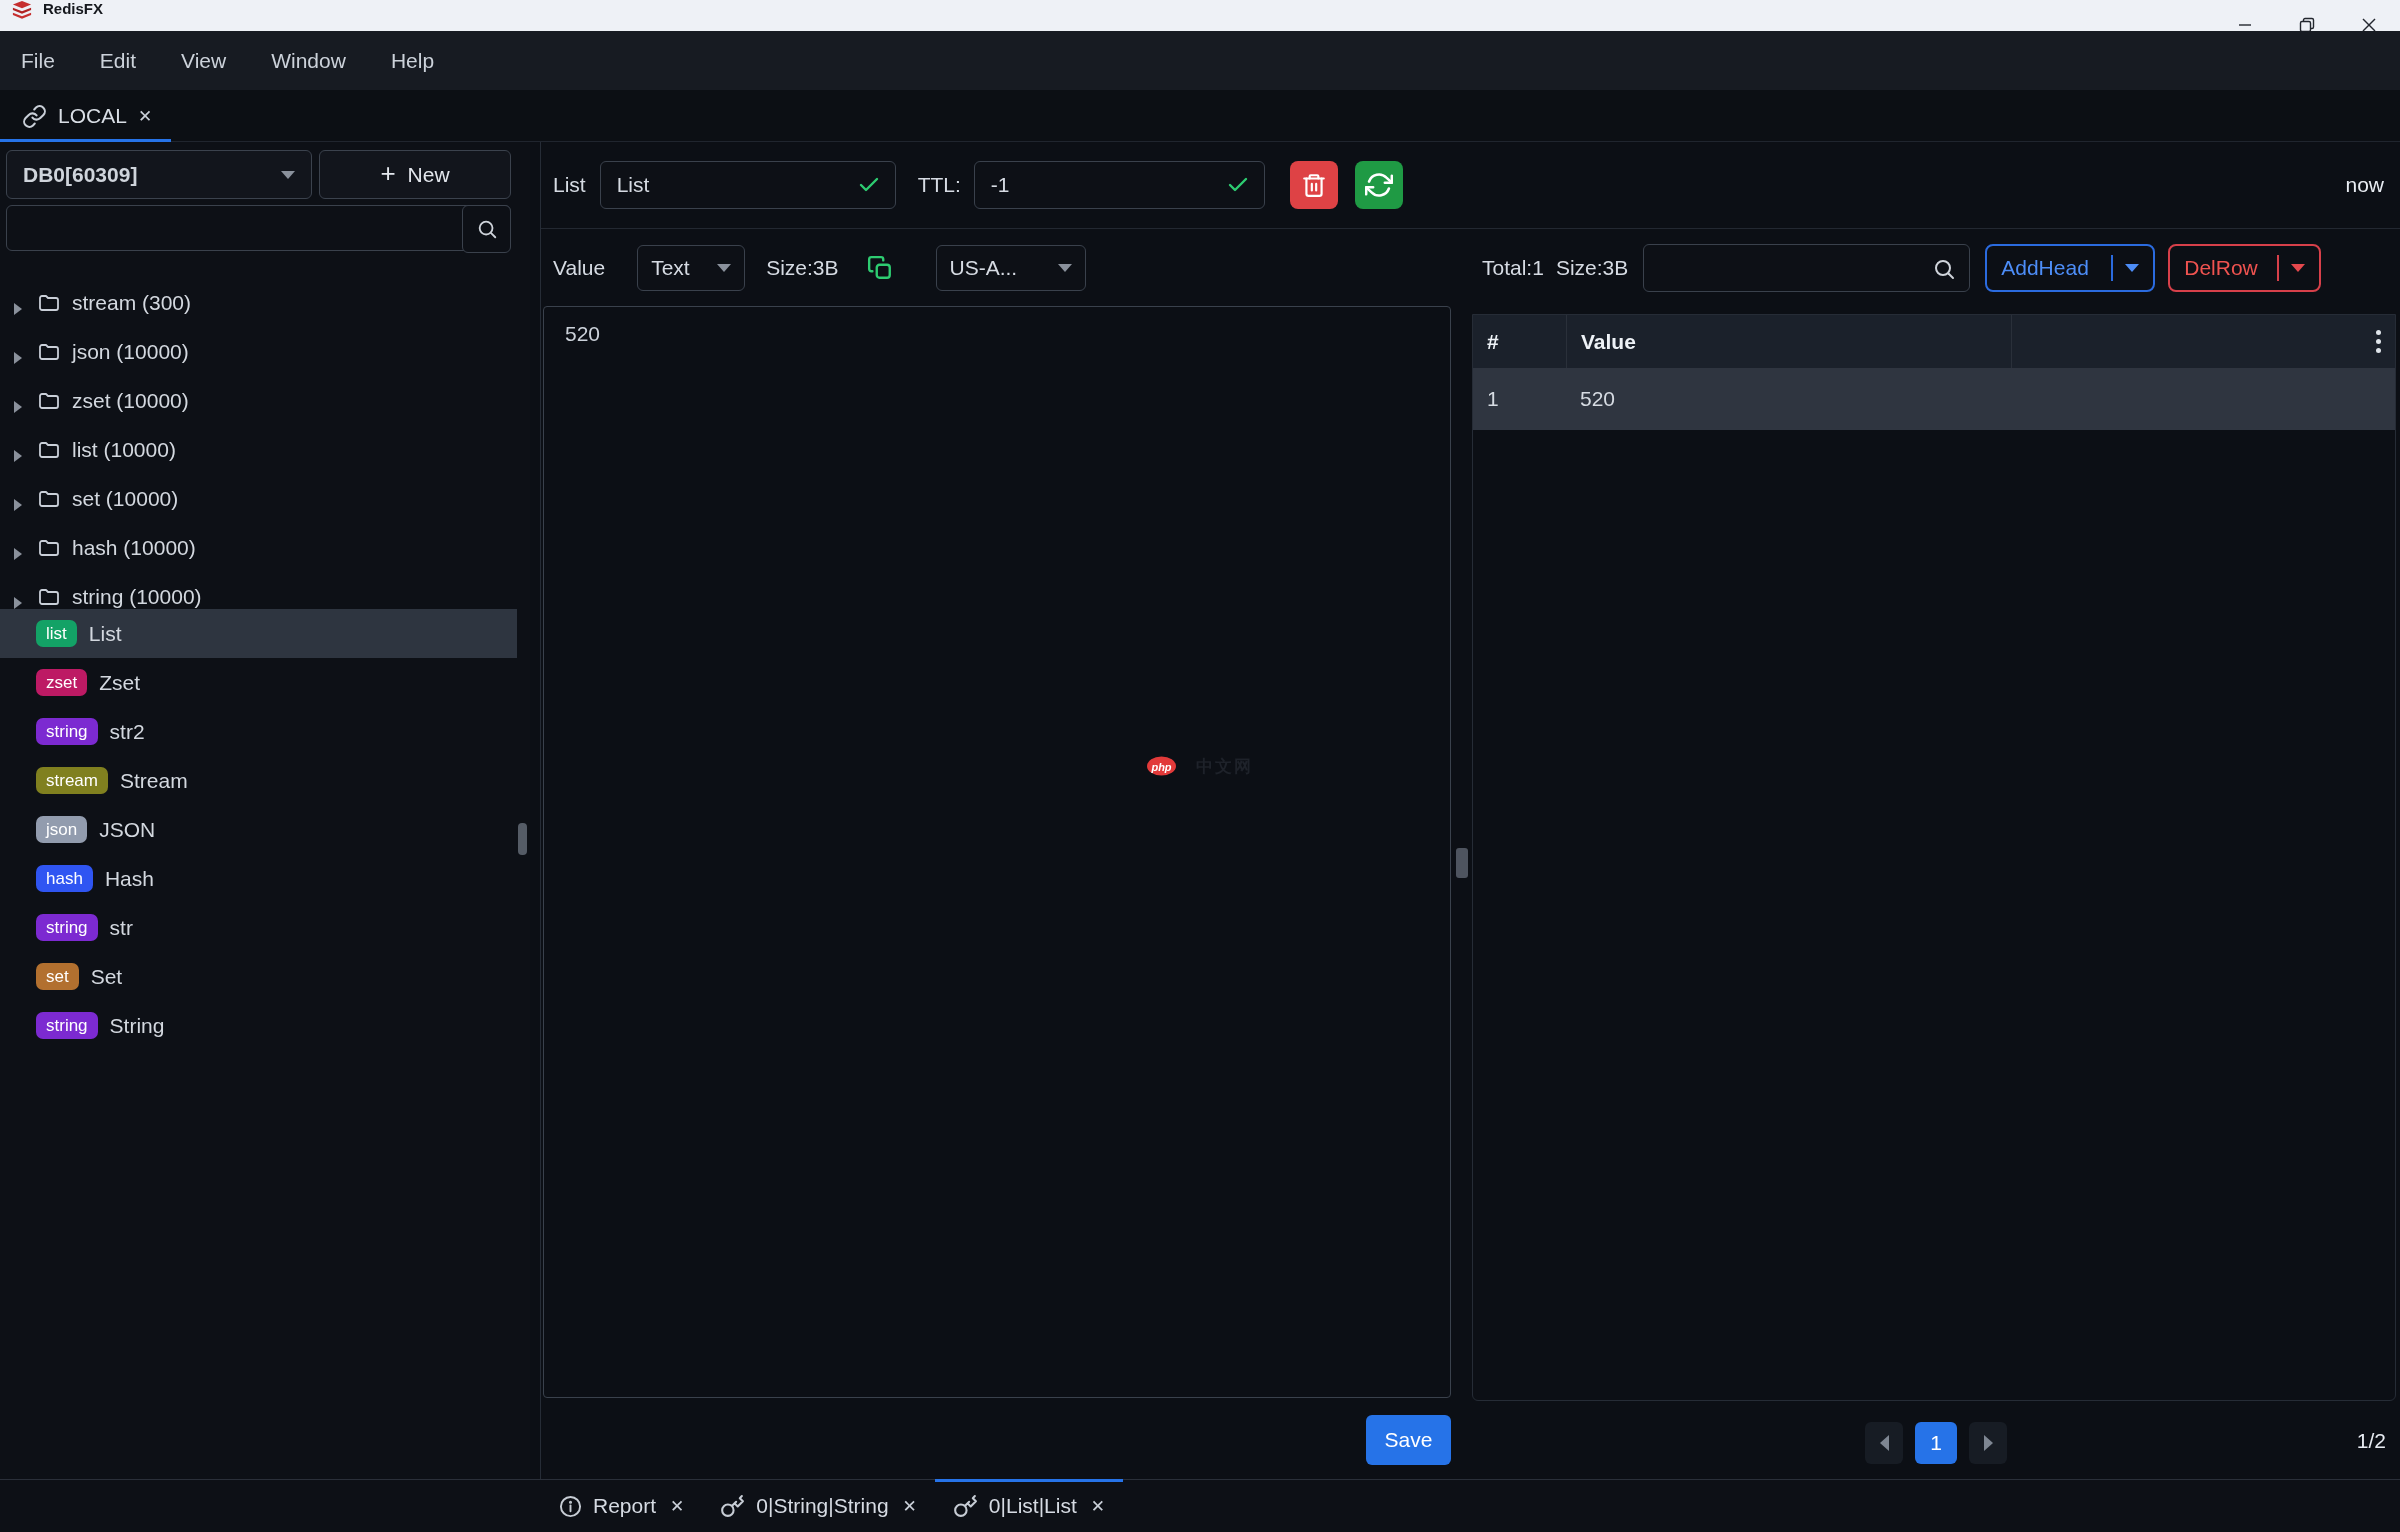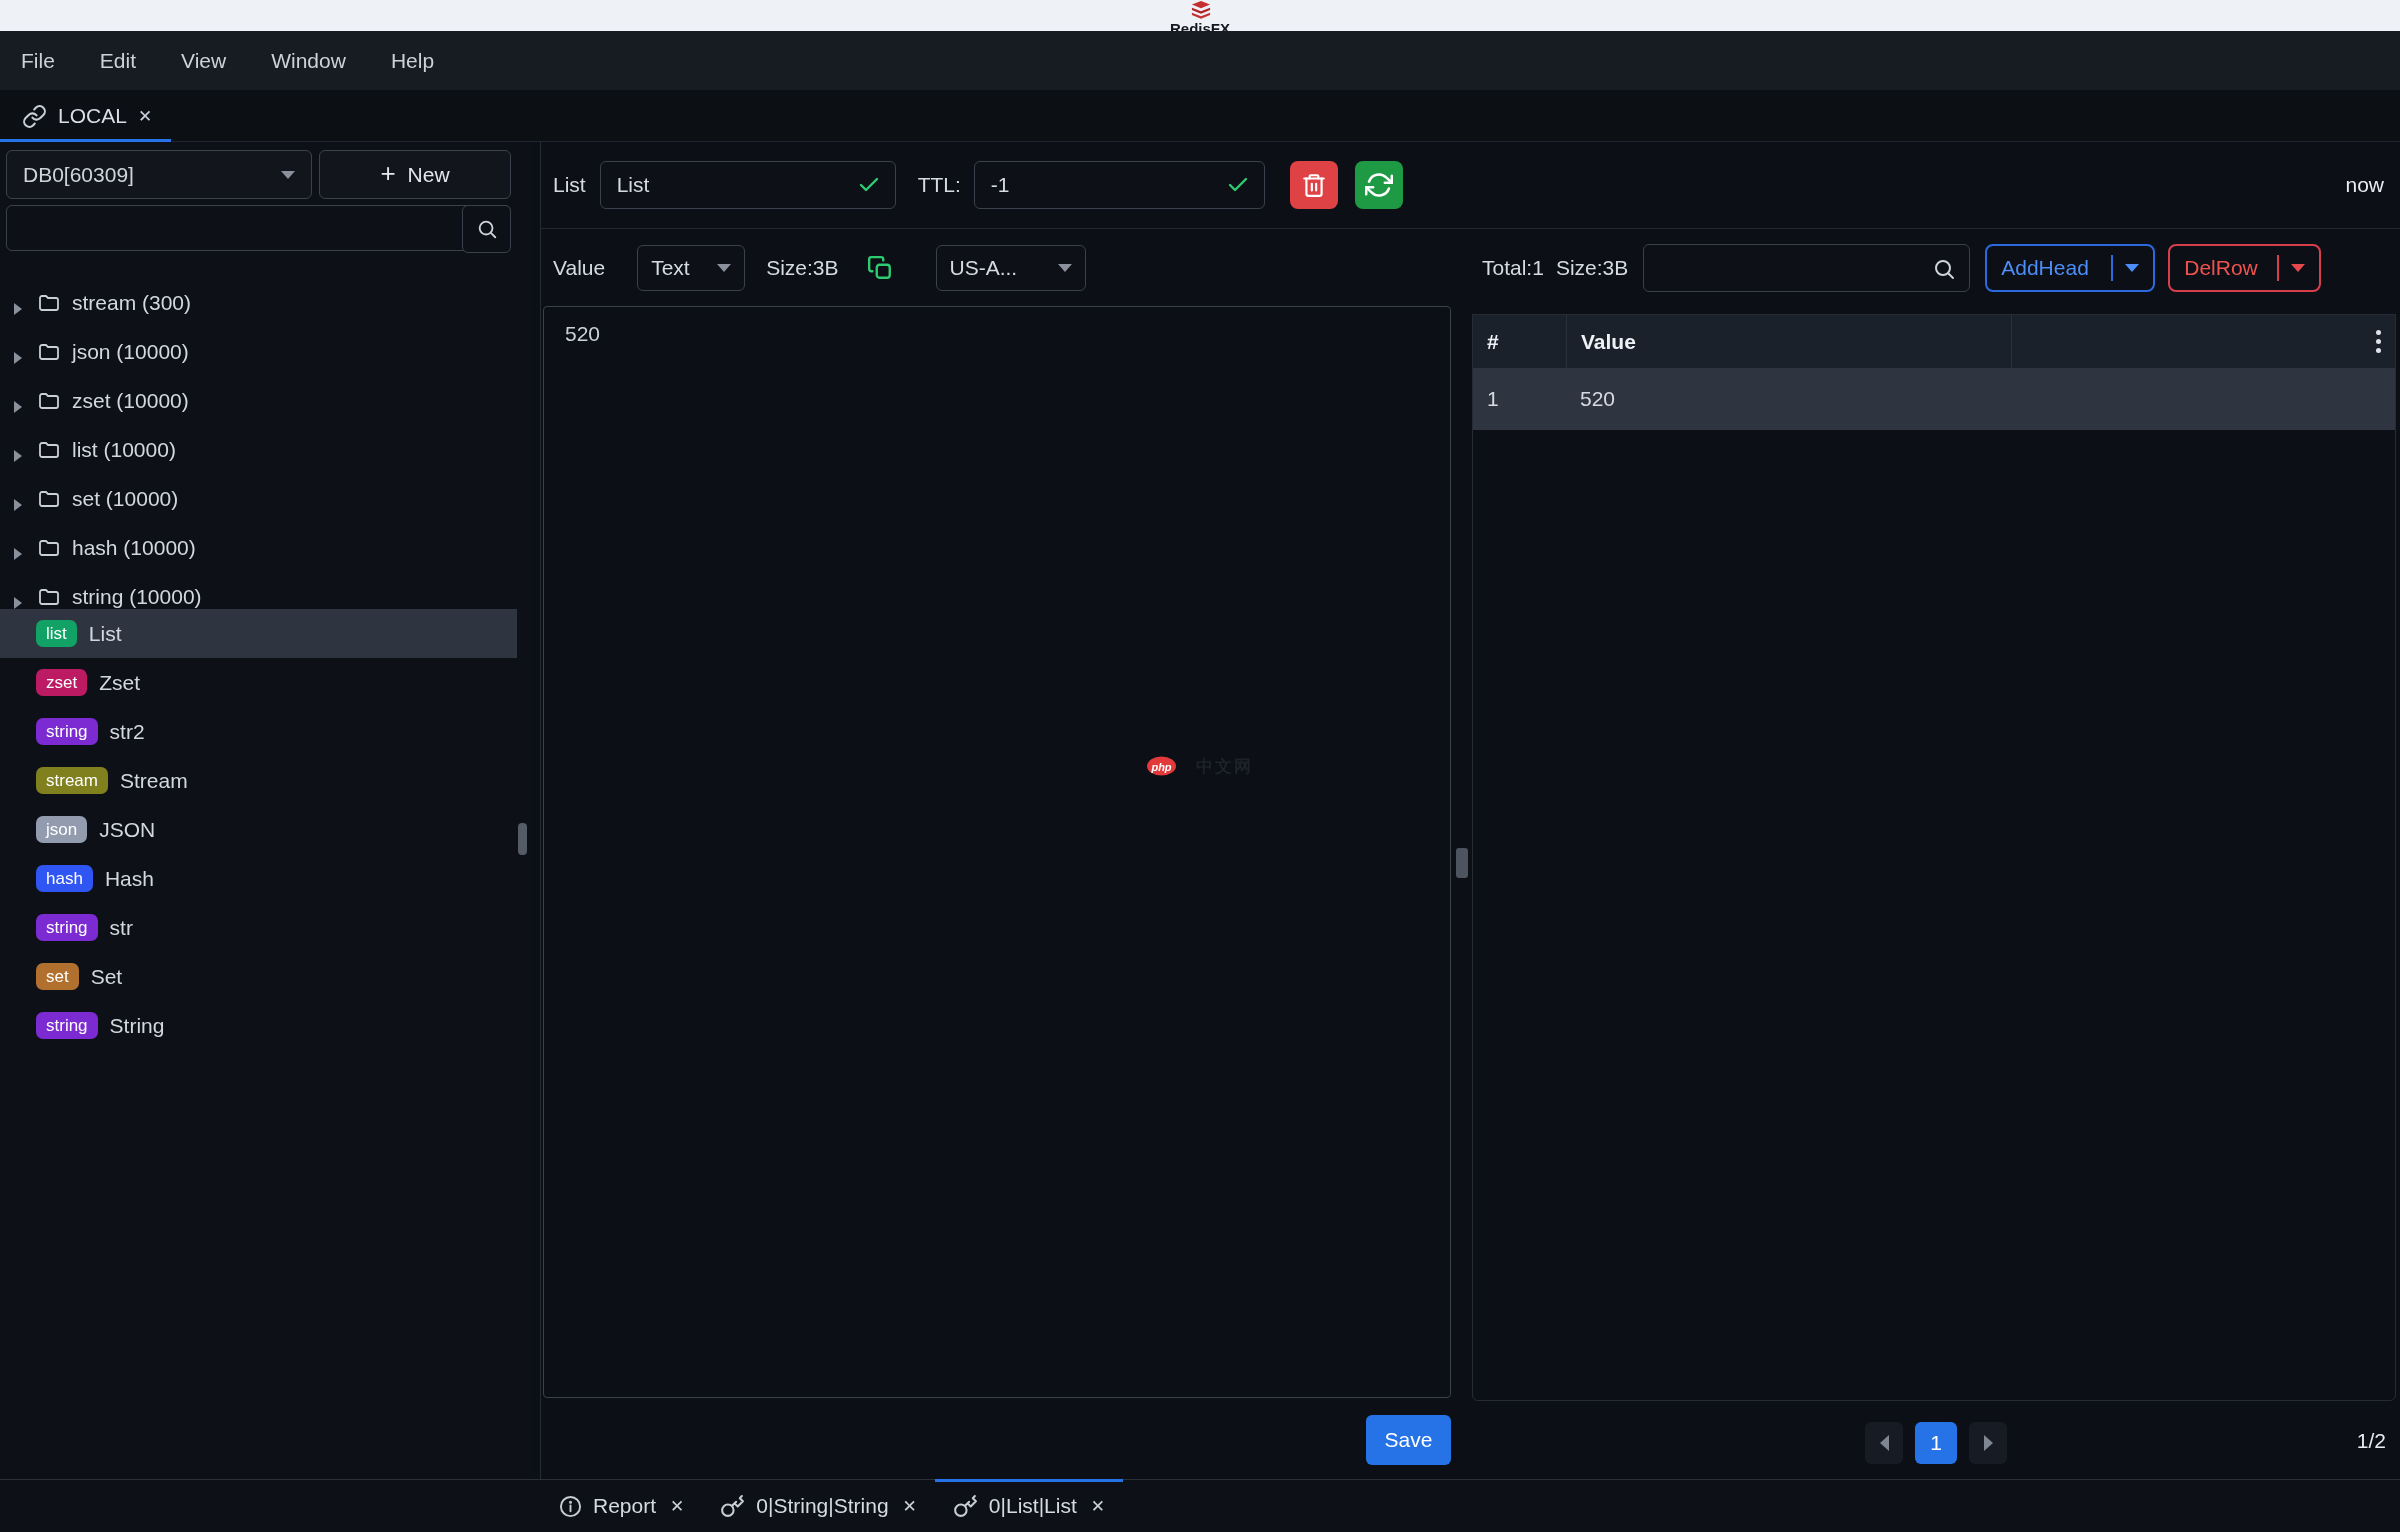--- a/index.html
+++ b/index.html
@@ -2,21 +2,21 @@
 <html><head>
 <meta charset="utf-8">
 <style>
   html,body{margin:0;padding:0;background:#0c0f15;}
   *{box-sizing:border-box;}
   .window{position:relative;width:2400px;height:1532px;background:#0c0f15;
     font-family:"Liberation Sans","DejaVu Sans",sans-serif;color:#d6dbe3;overflow:hidden;font-size:21px;}
 
   
   .titlebar{position:absolute;top:0;left:0;right:0;height:49px;background:#eef1f6;
-    display:flex;align-items:center;color:#15181d;flex-direction:column;}
+    display:flex;align-items:flex-start;color:#15181d;}
   .titlebar .logo{margin:0 10px 0 11px;display:flex;align-items:center;}
   .titlebar .app-title{font-size:15px;font-weight:600;color:#15181d;}
   .win-controls{margin-left:auto;display:flex;align-items:center;height:100%;}
   .win-btn{width:62px;height:100%;display:flex;align-items:center;justify-content:center;color:#23272e;}
 
   
   .menubar{position:absolute;top:31px;left:0;right:0;height:59px;background:#171b22;
     display:flex;align-items:center;padding-left:21px;gap:45px;color:#ccd2da;}
   .menu-item{cursor:default;}
 
@@ -24,21 +24,21 @@
   .tabstrip{position:absolute;top:90px;left:0;right:0;height:52px;background:#0c0f14;border-bottom:1px solid #20252e;}
   .conn-tab{position:absolute;left:0;top:0;height:52px;display:flex;align-items:center;padding:0 19px 0 22px;gap:11px;color:#d9dee5;}
   .conn-tab::after{content:"";position:absolute;left:0;right:0;bottom:-1px;height:4px;background:#2673e8;}
   .close-x{font-size:17px;color:#c9cfd8;line-height:1;}
 
   
   .sidebar{position:absolute;top:142px;left:0;width:530px;bottom:53px;background:#0d1016;}
   .sb-divider{position:absolute;top:142px;bottom:53px;left:540px;width:1px;background:#262c36;}
   .db-row{position:absolute;top:8px;left:6px;right:19px;height:49px;display:flex;gap:7px;}
   .db-select{width:306px;height:49px;border:1px solid #3b424d;border-radius:6px;background:#12151c;
-    display:flex;align-items:center;padding:8px 16px;color:#cfd4db;}
+    display:flex;align-items:center;padding:8px 16px;color:#cfd4db;font-weight:bold;}
   .db-select .caret-down{margin-left:auto;}
   .new-btn{flex:1;height:49px;border:1px solid #3b424d;border-radius:6px;background:#12151c;
     display:flex;align-items:center;justify-content:center;gap:12px;color:#e3e7ed;}
   .new-plus{font-size:26px;line-height:1;margin-top:-3px;}
   .search-row{position:absolute;top:63px;left:6px;right:19px;height:46px;border:1px solid #3a414c;border-radius:6px;
     background:#0d1016;display:flex;align-items:center;}
   .search-row input{flex:1;background:transparent;border:0;outline:0;color:#d6dbe3;font:inherit;padding:0 12px;min-width:0;}
   .search-row .caret-down{margin-right:18px;border-top-width:7px;border-left-width:6px;border-right-width:6px;}
   .search-btn{position:absolute;right:-1px;top:-1px;height:48px;width:49px;border:1px solid #3a414c;border-radius:6px;
     background:#0d1016;display:flex;align-items:center;justify-content:center;}

